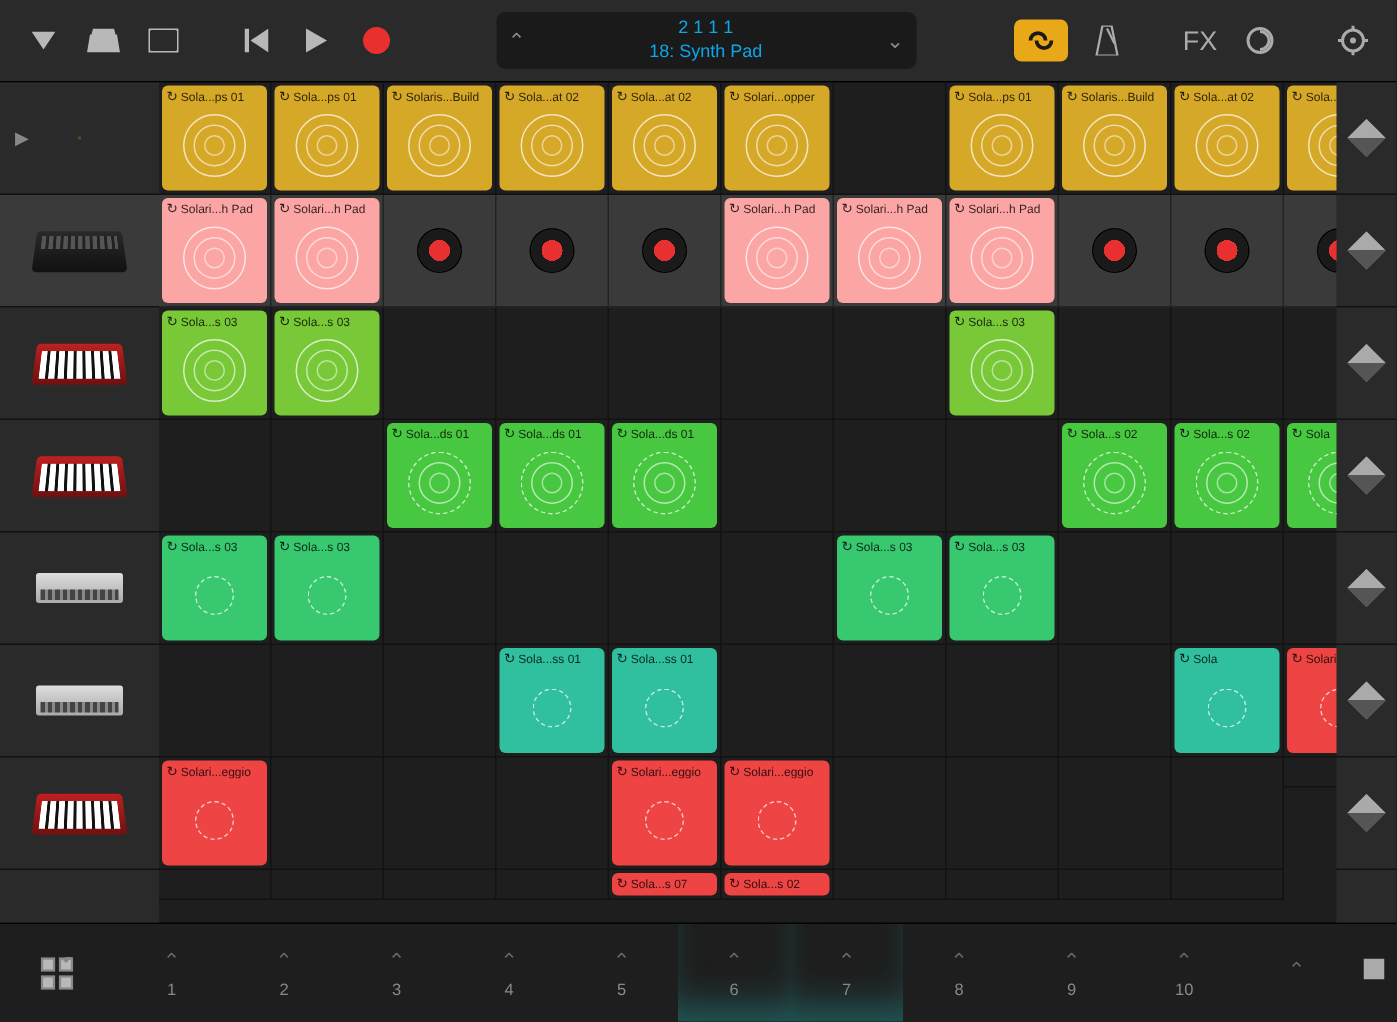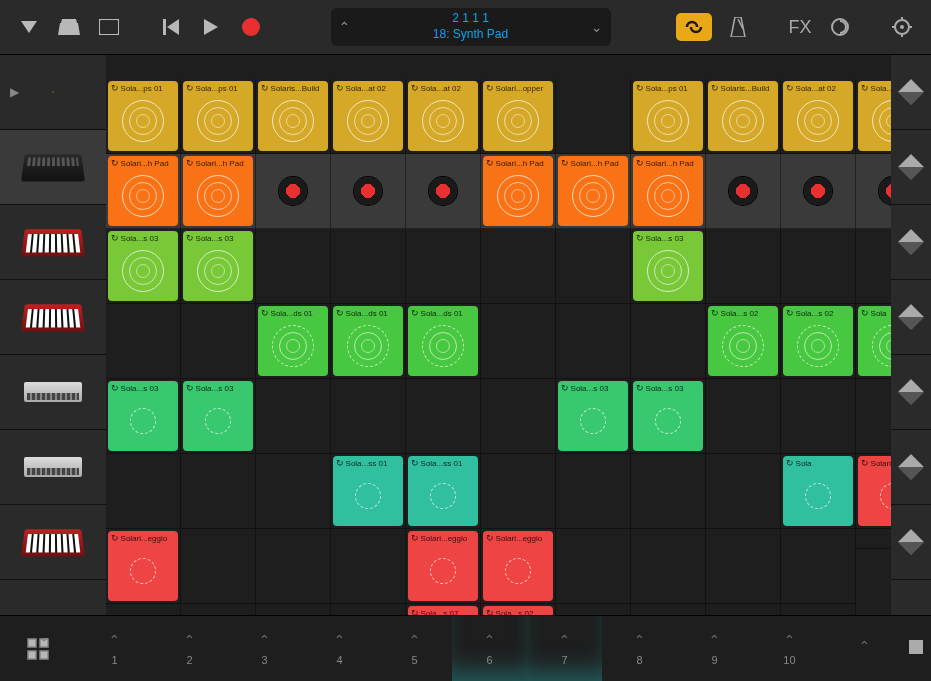--- a/index.html
+++ b/index.html
@@ -26,31 +26,31 @@
   .track-icon { width: 70px; height: 45px; border-radius: 4px; display: flex; align-items: center; justify-content: center; }
   .drum-machine { background: linear-gradient(#3a2f1a, #2a2010); border: 1px solid #5a4a20; }
   .drum-machine::after { content: ''; width: 50px; height: 28px; background: #e8a818; border-radius: 2px; background-image: repeating-linear-gradient(90deg, #c08010 0 4px, #e8a818 4px 8px), repeating-linear-gradient(0deg, #c08010 0 4px, #e8a818 4px 8px); background-size: 100% 50%, 100% 50%; background-position: top, bottom; background-repeat: no-repeat; }
   .keys-dark { width: 60px; height: 30px; background: linear-gradient(#2a2a2a,#111); transform: perspective(100px) rotateX(25deg); border-radius: 3px; position: relative; }
   .keys-dark::after { content:''; position:absolute; top:4px; left:4px; right:4px; height:10px; background:repeating-linear-gradient(90deg,#555 0 3px,#222 3px 5px); }
   .keys-red { width: 60px; height: 30px; background: linear-gradient(#c02020,#701010); transform: perspective(100px) rotateX(25deg); border-radius: 3px; position: relative; }
   .keys-red::after { content:''; position:absolute; top:6px; left:4px; right:4px; bottom:4px; background:repeating-linear-gradient(90deg,#fff 0 4px,#111 4px 6px); }
   .seq-box { width: 58px; height: 20px; background: linear-gradient(#ddd,#aaa); border-radius: 2px; position: relative; }
   .seq-box::after { content:''; position:absolute; bottom:2px; left:3px; right:3px; height:7px; background:repeating-linear-gradient(90deg,#444 0 3px,#888 3px 5px); }
 
-  .grid-wrap { flex: 1; position: relative; overflow: hidden; margin-top: 24px; }
+  .grid-wrap { flex: 1; position: relative; overflow: hidden; }
   .grid { display: grid; grid-template-columns: repeat(11, 75px); grid-auto-rows: 75px; }
   .cell { border-right: 1px solid rgba(0,0,0,0.4); border-bottom: 1px solid rgba(0,0,0,0.4); padding: 2px; position: relative; }
   .cell.sel-row { background: #3a3a3a; }
   
   .clip { width: 100%; height: 100%; border-radius: 4px; padding: 2px 3px; font-size: 8px; color: rgba(0,0,0,0.8); overflow: hidden; display: flex; flex-direction: column; position: relative; }
   .clip-label { display: flex; align-items: center; gap: 2px; white-space: nowrap; overflow: hidden; }
   .clip-label::before { content: '↻'; font-size: 9px; }
   .clip-art { flex: 1; display: flex; align-items: center; justify-content: center; }
   .clip-yellow { background: #d6a828; }
-  .clip-lime { background: #f97316; }
+  .clip-lime { background: #fca5a5; }
   .clip-green1 { background: #78c838; }
   .clip-green2 { background: #48c840; }
   .clip-emerald { background: #38c870; }
   .clip-teal { background: #30c0a0; }
   .clip-cyan { background: #ef4444; }
   
   .rec-slot { width: 100%; height: 100%; display: flex; align-items: center; justify-content: center; }
   .rec-slot::after { content:''; width: 28px; height: 28px; border-radius: 50%; background: radial-gradient(circle, #e83030 0 7px, #1a1a1a 7px 14px); box-shadow: 0 0 0 1px #000; }
   
   .circle-art { width: 42px; height: 42px; border-radius: 50%; border: 1.5px solid rgba(255,255,255,0.7); position: relative; }

